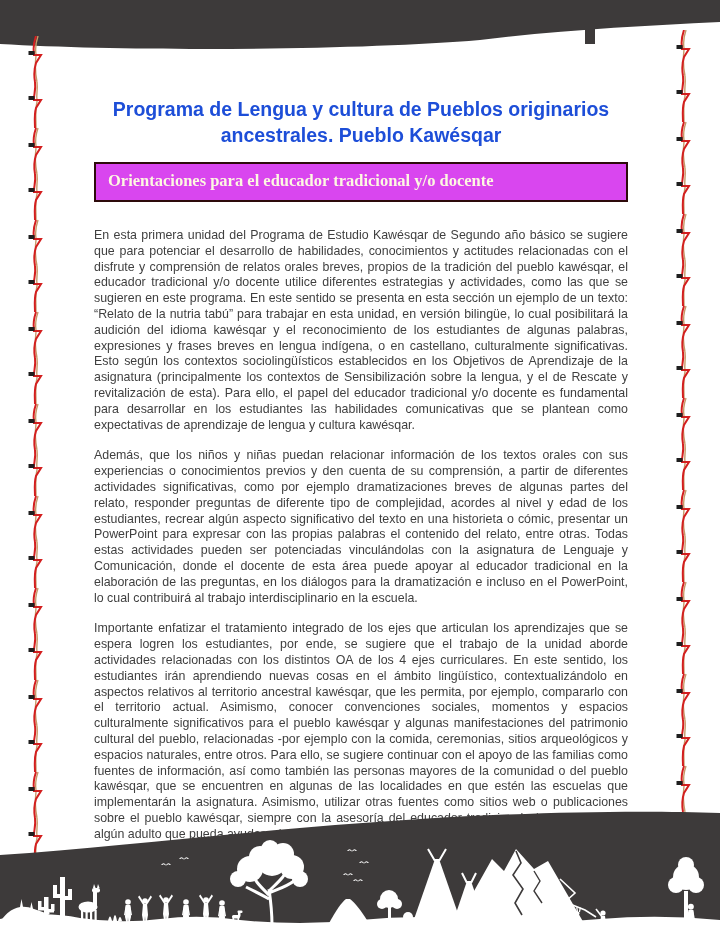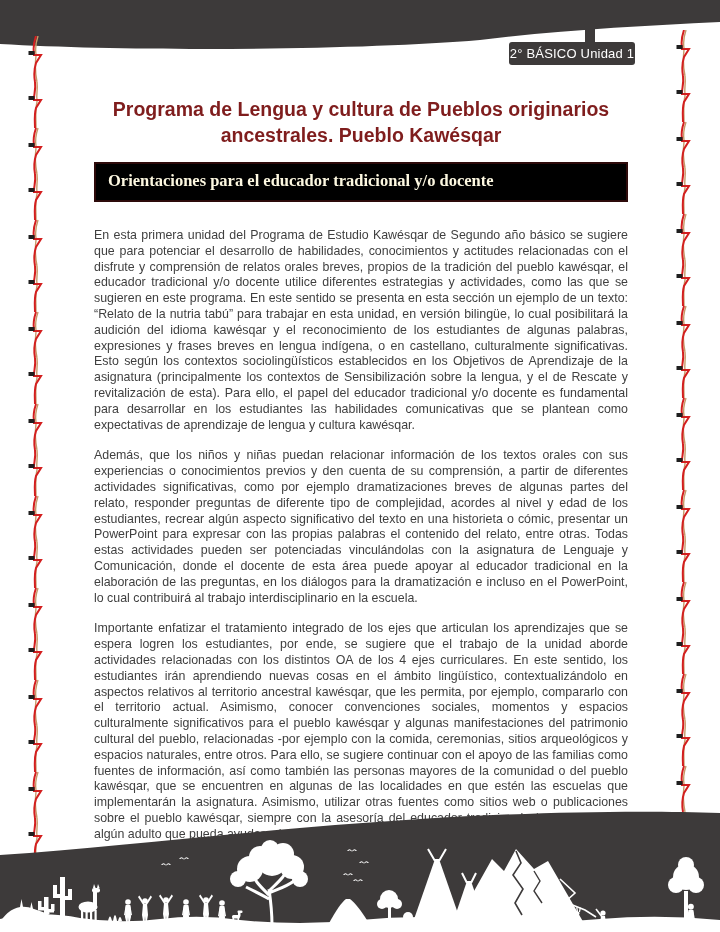--- a/index.html
+++ b/index.html
@@ -13,44 +13,41 @@
   .badge{position:absolute;left:509px;top:42px;width:126px;height:23px;background:#3d3a3a;
          color:#ffffff;font-size:13px;line-height:23px;text-align:center;border-radius:3px;
          letter-spacing:.2px;}
 
   
   .border-left{position:absolute;left:22px;top:36px;}
   .border-right{position:absolute;left:670px;top:30px;}
 
   
   .main{position:absolute;left:94px;top:96px;width:534px;}
-  .title{font-size:19.5px;line-height:26px;font-weight:bold;color:#7f1d1d;text-align:center;
+  .title{font-size:19.5px;line-height:26px;font-weight:bold;color:#1d4ed8;text-align:center;
          margin:0 0 14px 0;}
-  .banner{background:#000000;border:2px solid #2d0a0a;color:#fdf8e1;
+  .banner{background:#d946ef;border:2px solid #2d0a0a;color:#fdf8e1;
           font-family:"Liberation Serif",serif;font-weight:bold;font-size:16.5px;
           padding:7px 12px 9px 12px;margin:0 0 26px 0;}
   .body-par{font-size:12.4px;line-height:15.8px;text-align:justify;color:#3f3f3f;
             margin:8px 0 15px 0;}
 
   
   .bottom-illustration{position:absolute;left:0;bottom:0;width:720px;height:125px;}
 </style>
 </head>
 <body>
 
 <div class="page">
 
   <svg class="top-band" viewBox="0 0 720 70" xmlns="http://www.w3.org/2000/svg">
     <path fill="#3d3a3a" d="M0,0 H720 V22 C640,26 560,30 480,40 C360,50 140,52 0,44 Z"></path>
     <rect x="585" y="24" width="10" height="20" fill="#3d3a3a"></rect>
   </svg>
 
-  <div class="badge">
-    <span>2° BÁSICO Unidad 1</span>
-  </div>
 
   <svg class="border-left" width="30" height="830" viewBox="0 0 30 830" xmlns="http://www.w3.org/2000/svg">
     <defs>
       <g id="greca-tile">
         <path d="M16,0 C14,6 13,12 14,18 L14,20 C13,28 13,36 15,46" stroke="#c59a69" stroke-width="1.4" fill="none"></path>
         <path d="M14,0 C12,6 11,12 12,17 L12,19 H19 L14,27 C12,33 12,40 13,46" stroke="#d31f1f" stroke-width="2" fill="none"></path>
         <rect x="6.5" y="15" width="6" height="4" fill="#1e1e1e"></rect>
         <path d="M15,46 C16,54 14,60 15,64 L15,66 C13,74 14,82 14,92" stroke="#c59a69" stroke-width="1.4" fill="none"></path>
         <path d="M13,46 C14,54 12,58 12,62 L12,64 H19 L14,72 C12,79 13,86 13,92" stroke="#d31f1f" stroke-width="2" fill="none"></path>
         <rect x="6.5" y="60" width="6" height="4" fill="#1e1e1e"></rect>

